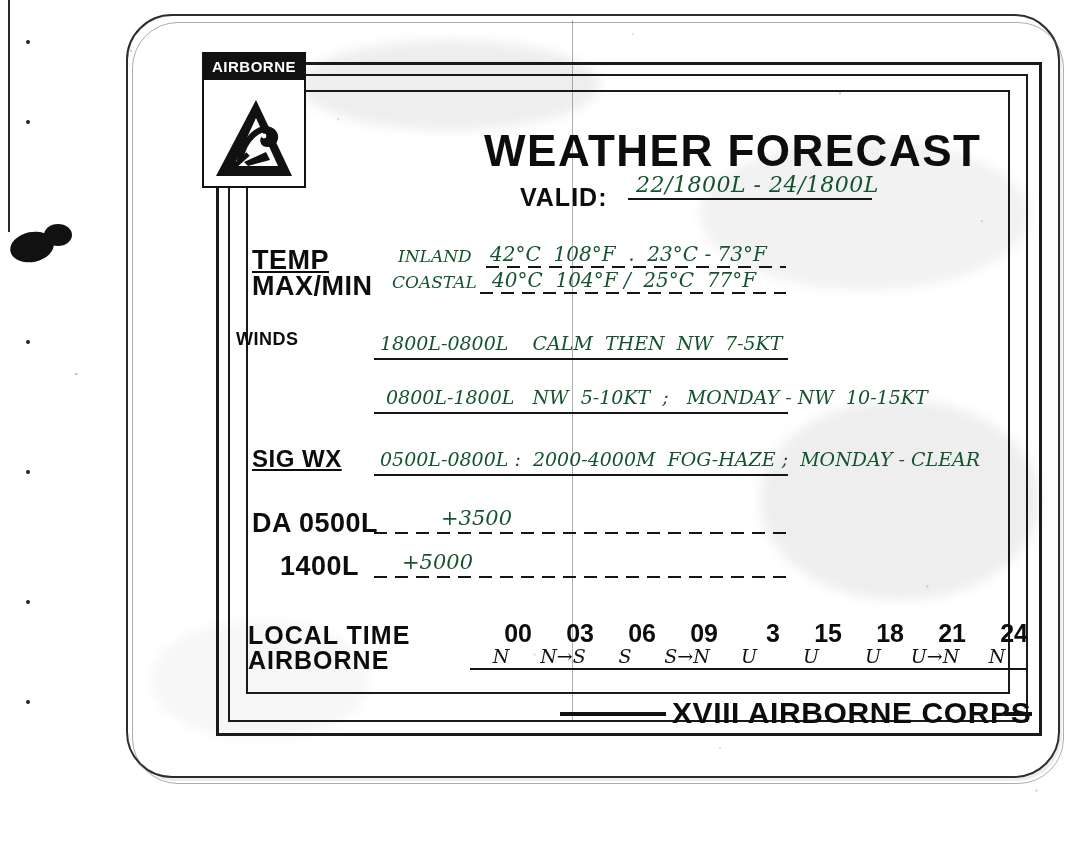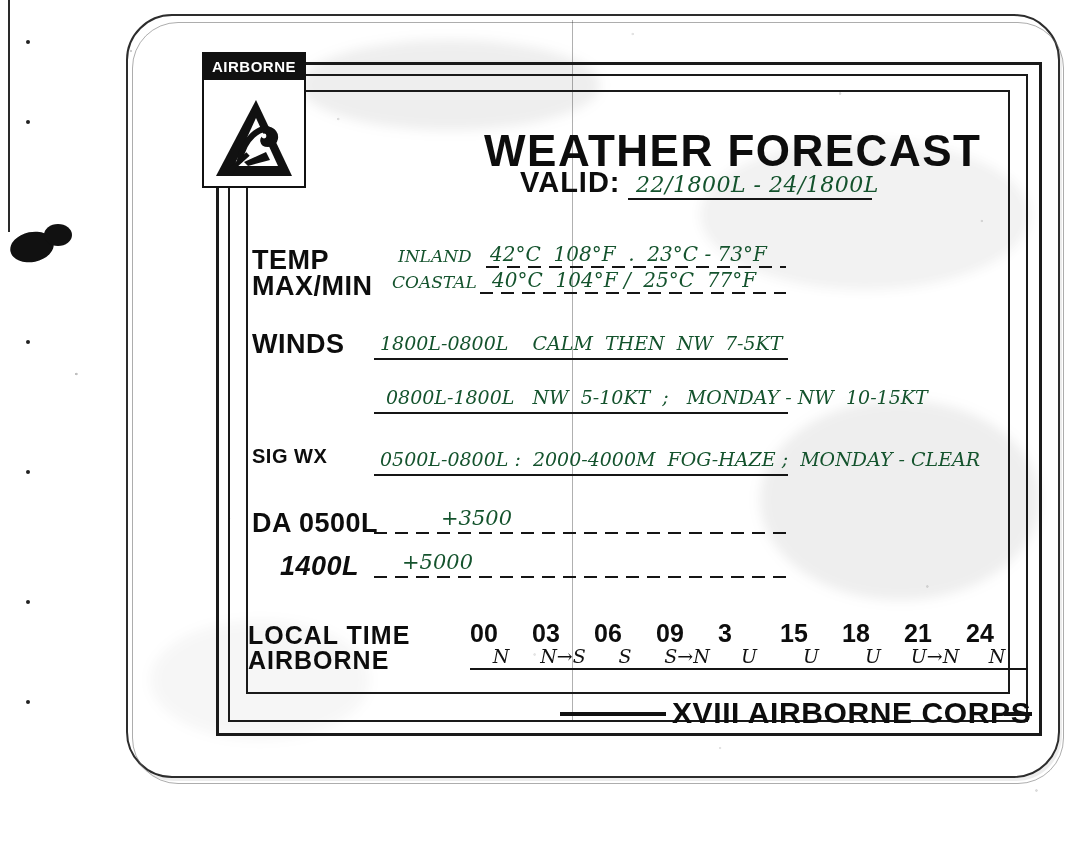--- a/index.html
+++ b/index.html
@@ -158,30 +158,30 @@
     font-weight: bold;
     color: #0d0d0d;
     letter-spacing: .5px;
   }
   .title {
     left: 484px; top: 126px;
     font-size: 44px;
     letter-spacing: 1.5px;
   }
   .valid-label {
-    left: 520px; top: 166px;
-    font-size: 29px;
+    left: 520px; top: 183px;
+    font-size: 25px;
     letter-spacing: 1px;
   }
-  .lbl-temp      { left: 252px; top: 245px; font-size: 27px; }
+  .lbl-temp      { left: 252px; top: 245px; font-size: 27px; text-decoration: underline; }
   .lbl-maxmin    { left: 252px; top: 271px; font-size: 27px; }
-  .lbl-winds     { left: 252px; top: 329px; font-size: 27px; }
-  .lbl-sigwx     { left: 252px; top: 445px; font-size: 20px; }
+  .lbl-winds     { left: 236px; top: 329px; font-size: 18px; }
+  .lbl-sigwx     { left: 252px; top: 445px; font-size: 24px; text-decoration: underline; }
   .lbl-da        { left: 252px; top: 508px; font-size: 27px; }
-  .lbl-1400      { left: 280px; top: 551px; font-size: 27px; font-style: italic; }
+  .lbl-1400      { left: 280px; top: 551px; font-size: 27px; }
   .lbl-localtime { left: 248px; top: 621px; font-size: 25px; letter-spacing: 1px;}
   .lbl-stability { left: 248px; top: 646px; font-size: 25px; letter-spacing: 1px;}
 
   .corps {
     position: absolute;
     left: 672px; top: 696px;
     font-size: 30px;
     font-weight: bold;
     letter-spacing: .6px;
   }
@@ -247,21 +247,21 @@
 
   
   .time-row, .stab-row {
     position: absolute;
     display: flex;
   }
   .time-row { left: 470px; top: 619px; }
   .stab-row { left: 470px; top: 645px; }
   .time-cell {
     width: 62px;
-    text-align: left;
+    text-align: right;
     font-family: "Liberation Sans", sans-serif;
     font-weight: bold;
     font-size: 25px;
     color: #0d0d0d;
   }
   .stab-cell {
     width: 62px;
     text-align: center;
     font-family: "DejaVu Serif", serif;
     font-style: italic;

